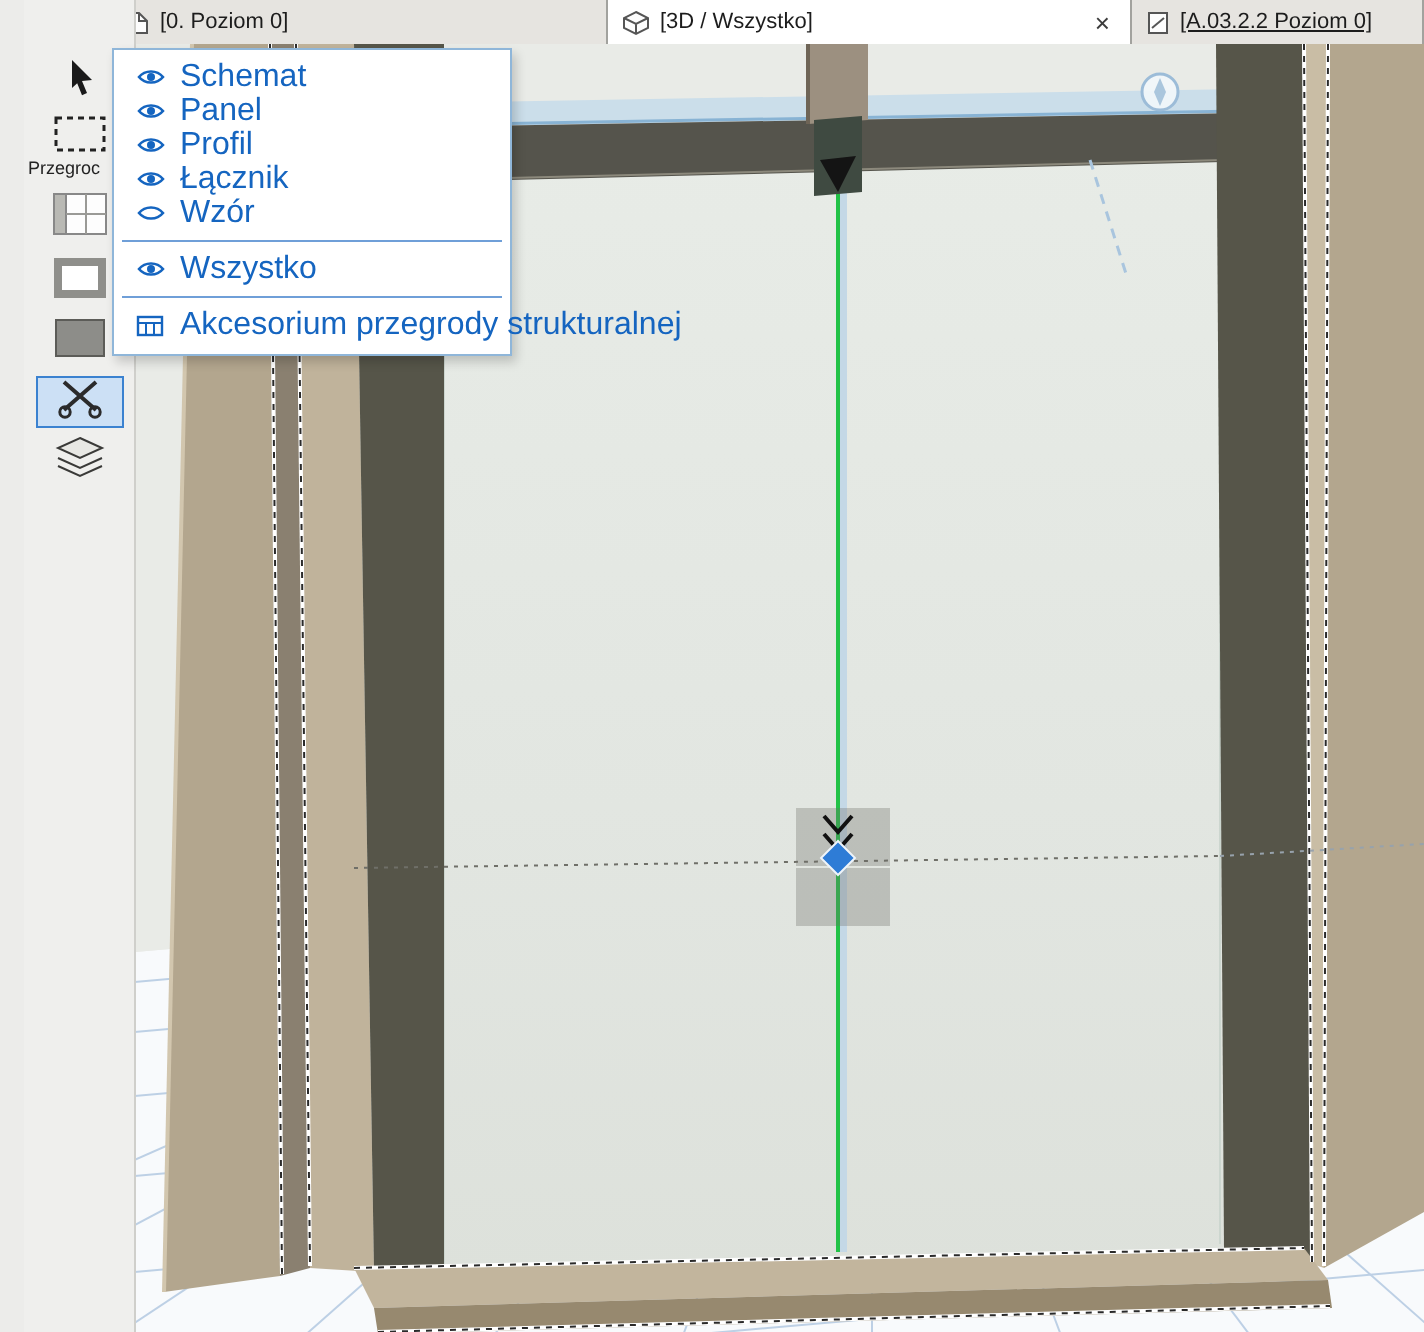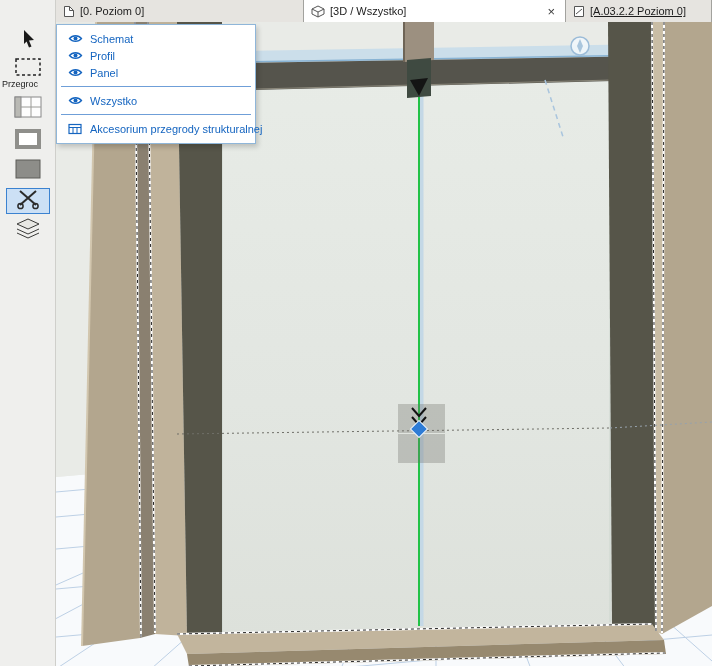--- a/index.html
+++ b/index.html
@@ -10,39 +10,39 @@
   .tabbar { position:absolute; left:56px; top:0; width:656px; height:22px;
             background:#e6e4e0; border-bottom:1px solid #a2a29e; display:flex; }
   .tab { display:flex; align-items:center; gap:5px; padding:0 7px; height:22px;
          font-size:11px; color:#1c1c1c; background:#e6e4e0; border-right:1px solid #a2a29e;
          white-space:nowrap; overflow:hidden; }
   .tab.active { background:#ffffff;text-align:right; }
   .tab-close { margin-left:auto; font-size:13px; line-height:1; color:#3c3c3c; padding:0 3px; }
   .tab-icon { display:inline-flex; flex:0 0 auto; }
 
   
-  .toolbar { position:absolute; left:0; top:0; width:56px; height:666px;
+  .toolbar { position:absolute; left:12px; top:0; width:56px; height:666px;
              background:#efefed; border-right:1px solid #cfcfcb; z-index:6; }
   .tool { position:absolute; left:6px; width:44px; height:26px;
           display:flex; align-items:center; justify-content:center; }
   .tool.selected { background:#cce0f5; border:1px solid #3b82d0; }
   .tool-group-label { position:absolute; left:2px; top:79px; width:54px;
                       font-size:9px; color:#222; white-space:nowrap; overflow:hidden; }
 
   
   .viewport { position:absolute; left:56px; top:22px; width:656px; height:644px;
               background:#e9ebe7; }
   .viewport svg { display:block; }
 
   
   .edit-menu { position:absolute; left:56px; top:24px; width:200px; background:#ffffff;
                border:1px solid #8fb6d9; box-shadow:2px 3px 5px rgba(0,0,0,0.18);
                padding:5px 0 6px 0; z-index:10; }
   .menu-item { display:flex; align-items:center; gap:7px; height:17px; padding:0 10px;
-               font-size:11px; color:#1565c0; white-space:nowrap; }
+               font-size:16px; color:#1565c0; white-space:nowrap; }
   .mi-icon { display:inline-flex; width:16px; justify-content:center; flex:0 0 auto; }
   .menu-sep { height:1px; background:#6f9fd8; margin:5px 4px; }
 </style>
 </head>
 <body>
 
 <div class="tabbar">
   <div class="tab" style="width:248px;">
     <span class="tab-icon">
       <svg width="12" height="13">
@@ -265,35 +265,52 @@
     <span>Schemat</span>
   </div>
 
   <div class="menu-item">
     <span class="mi-icon">
       <svg width="15" height="11">
           <path d="M1.5,5.5 C4.5,1.8 10.5,1.8 13.5,5.5 C10.5,9.2 4.5,9.2 1.5,5.5 Z" fill="none" stroke="#1565c0" stroke-width="1.3"></path>
           <circle cx="7.5" cy="5.5" r="2" fill="#1565c0"></circle>
         </svg>
     </span>
+    <span>Panel</span>
+  </div>
+
+  <div class="menu-item">
+    <span class="mi-icon">
+      <svg width="15" height="11">
+          <path d="M1.5,5.5 C4.5,1.8 10.5,1.8 13.5,5.5 C10.5,9.2 4.5,9.2 1.5,5.5 Z" fill="none" stroke="#1565c0" stroke-width="1.3"></path>
+          <circle cx="7.5" cy="5.5" r="2" fill="#1565c0"></circle>
+        </svg>
+    </span>
     <span>Profil</span>
   </div>
 
   <div class="menu-item">
     <span class="mi-icon">
       <svg width="15" height="11">
           <path d="M1.5,5.5 C4.5,1.8 10.5,1.8 13.5,5.5 C10.5,9.2 4.5,9.2 1.5,5.5 Z" fill="none" stroke="#1565c0" stroke-width="1.3"></path>
           <circle cx="7.5" cy="5.5" r="2" fill="#1565c0"></circle>
         </svg>
     </span>
-    <span>Panel</span>
-  </div>
-
-
-
+    <span>Łącznik</span>
+  </div>
+
+
+  <div class="menu-item">
+    <span class="mi-icon">
+      <svg width="15" height="11">
+          <path d="M1.5,5.5 C4.5,1.8 10.5,1.8 13.5,5.5 C10.5,9.2 4.5,9.2 1.5,5.5 Z" fill="none" stroke="#1565c0" stroke-width="1.3"></path>
+        </svg>
+    </span>
+    <span>Wzór</span>
+  </div>
 
   <div class="menu-sep"></div>
 
   <div class="menu-item">
     <span class="mi-icon">
       <svg width="15" height="11">
           <path d="M1.5,5.5 C4.5,1.8 10.5,1.8 13.5,5.5 C10.5,9.2 4.5,9.2 1.5,5.5 Z" fill="none" stroke="#1565c0" stroke-width="1.3"></path>
           <circle cx="7.5" cy="5.5" r="2" fill="#1565c0"></circle>
         </svg>
     </span>

